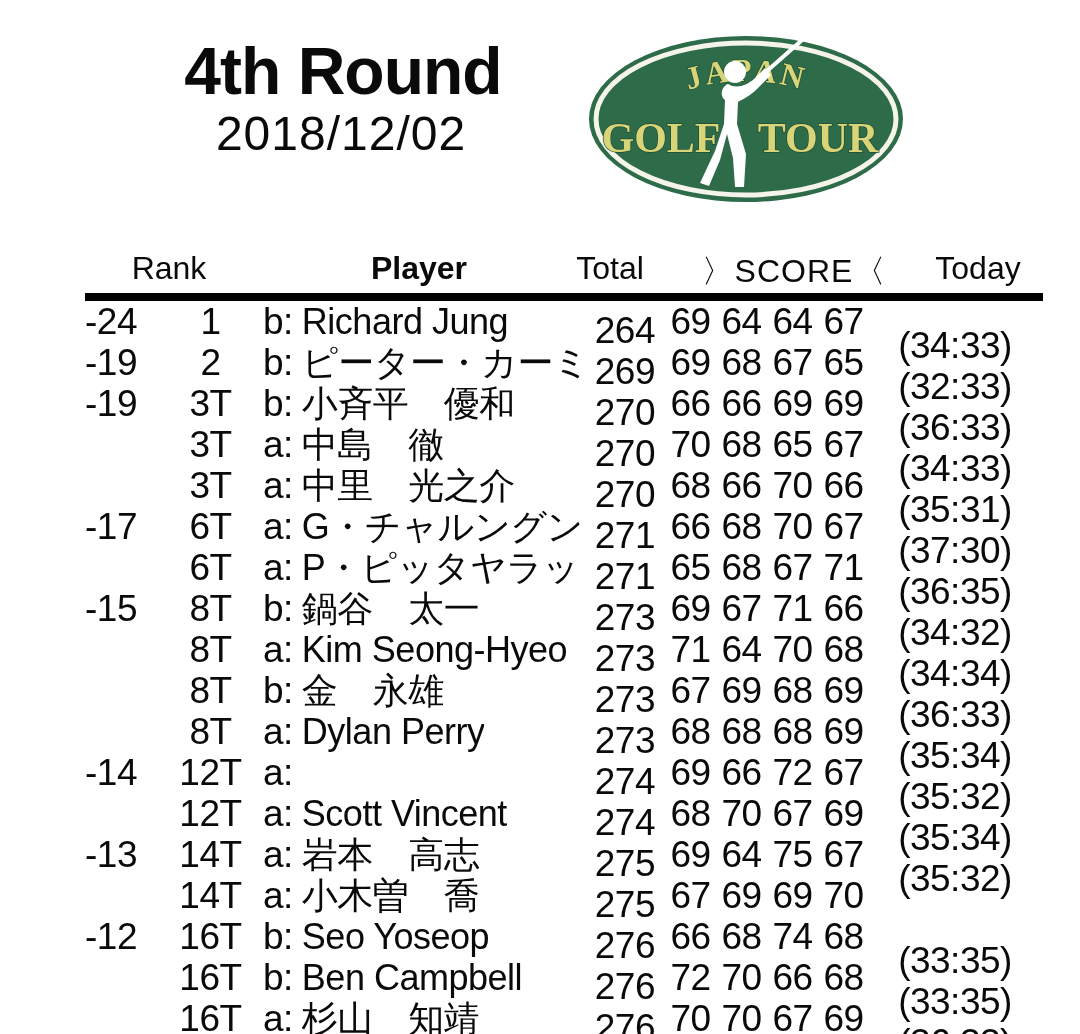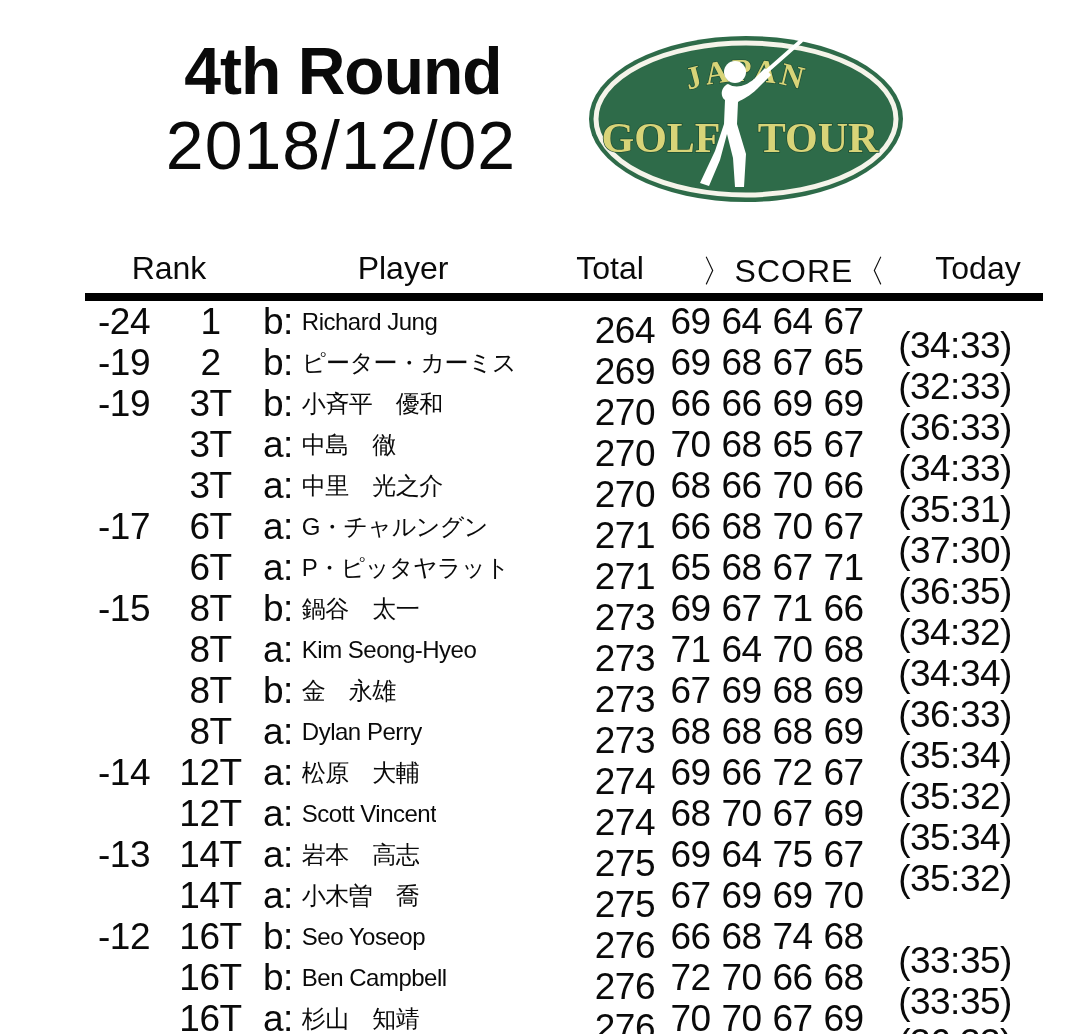--- a/index.html
+++ b/index.html
@@ -8,47 +8,47 @@
   .page { position:relative; width:1080px; height:1034px; background:#ffffff; overflow:hidden; }
 
   
   .title {
     position:absolute; top:34px; left:343px; transform:translateX(-50%);
     font-size:66px; font-weight:bold; line-height:1.15; white-space:nowrap;
     letter-spacing:-1px;
   }
   .date {
     position:absolute; top:106px; left:341px; transform:translateX(-50%);
-    font-size:68px; line-height:1.15; white-space:nowrap; letter-spacing:1px;
+    font-size:48px; line-height:1.15; white-space:nowrap; letter-spacing:1px;
   }
   .logo { position:absolute; left:586px; top:34px; width:320px; height:170px; }
 
   
   .table { position:absolute; left:85px; top:250px; width:958px; }
   .thead { position:relative; height:40px; font-size:32px; }
   .thead .h { position:absolute; top:0; transform:translateX(-50%); white-space:nowrap; }
   .h-rank  { left:84px; }
-  .h-player{ left:318px; }
+  .h-player{ left:334px;font-weight:bold; }
   .h-total { left:525px; }
   .h-score { left:709px; letter-spacing:1px; }
   .h-today { left:893px; }
   .rule { height:8px; background:#000; margin-top:3px; }
   .tbody { margin-top:0; }
 
   .row {
     display:grid;
     grid-template-columns:78px 95px 327px 80px 51px 51px 51px 51px 174px;
     height:41px; line-height:41px; font-size:37px; letter-spacing:-0.5px;
     white-space:nowrap;
   }
-  .c-topar { text-align:center; }
+  .c-topar { text-align:left; }
   .c-rank  { text-align:center; }
   .c-player{ overflow:hidden; display:flex; }
   .c-player .prefix { margin-left:5px; flex:0 0 auto; }
-  .c-player .pname  { margin-left:9px; font-size:24px; overflow:hidden; }
+  .c-player .pname  { margin-left:9px; font-size:36px; overflow:hidden; }
   .c-total { text-align:right; padding-right:10px;margin-top:9px; }
   .c-s     { text-align:center; }
   .c-today { text-align:center; padding-right:2px;margin-top:24px; }
 </style>
 </head>
 <body>
 
 <div class="page">
 
   <div class="title">4th Round</div>
@@ -248,21 +248,20 @@
     <span class="c-s">68</span>
     <span class="c-s">69</span>
     <span class="c-today">(35:34)</span>
   </div>
 
   <div class="row">
     <span class="c-topar">-14</span>
     <span class="c-rank">12T</span>
     <span class="c-player">
       <span class="prefix">a:</span>
-      <span class="pname">松原　大輔</span>
     </span>
     <span class="c-total">274</span>
     <span class="c-s">69</span>
     <span class="c-s">66</span>
     <span class="c-s">72</span>
     <span class="c-s">67</span>
     <span class="c-today">(35:32)</span>
   </div>
 
   <div class="row">

